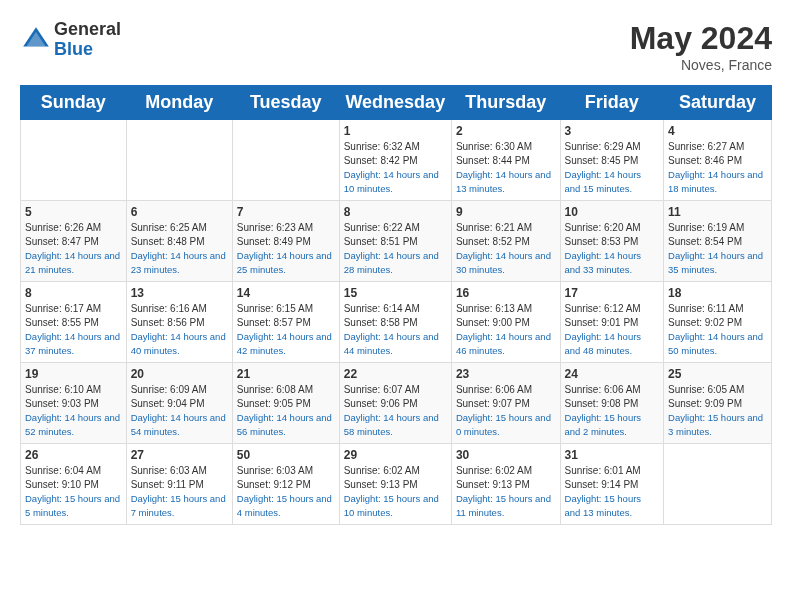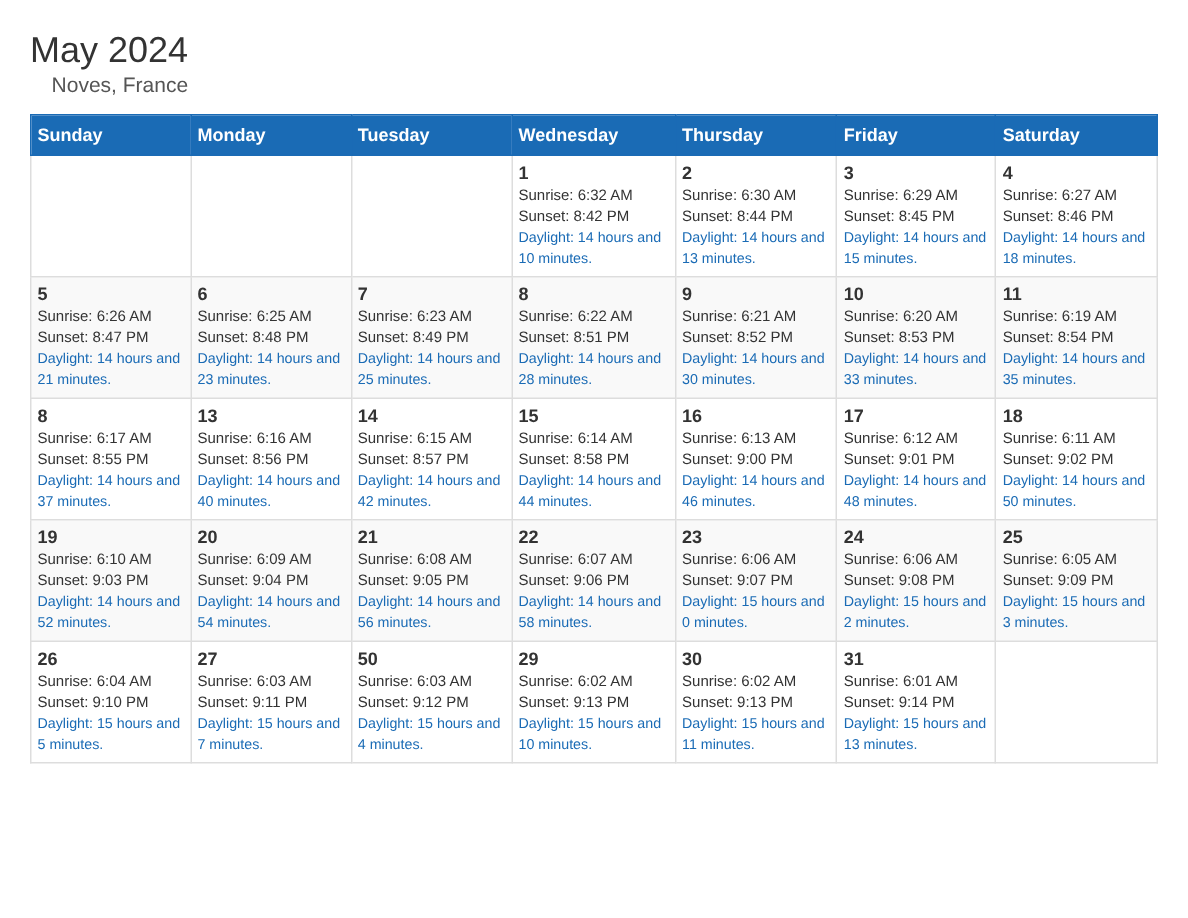--- a/index.html
+++ b/index.html
@@ -37,41 +37,41 @@
     }
     .logo-icon {
       width: 32px;
       height: 32px;
       margin-right: 2px;
     }
     .title-area {
       text-align: right;
     }
     .month-title {
-      font-size: 24px;
-      font-weight: normal;
+      font-size: 32px;
+      font-weight: bold;
       color: #333;
     }
     .subtitle {
       font-size: 14px;
       color: #555;
     }
     table {
       width: 100%;
       border-collapse: collapse;
     }
     thead tr {
       background-color: #1a6bb5;
       color: white;
     }
     thead th {
       padding: 6px 4px;
-      font-size: 12px;
-      font-weight: bold;
-      text-align: left;
+      font-size: 18px;
+      font-weight: bold;
+      text-align: center;
       border: 1px solid #1a6bb5;
     }
     tbody tr {
       border-bottom: 1px solid #ccc;
     }
     tbody td {
       vertical-align: top;
       padding: 4px 4px;
       border: 1px solid #ddd;
       font-size: 10.5px;
@@ -98,20 +98,30 @@
       background-color: #f9f9f9;
     }
     tbody tr:nth-child(odd) {
       background-color: #fff;
     }
   </style>
 </head>
 <body>
 
 <div class="header">
+  <div class="logo">
+    <svg class="logo-icon" viewBox="0 0 40 40">
+      <polygon points="20,4 36,28 4,28" fill="#1a6bb5"></polygon>
+      <polygon points="20,10 32,28 8,28" fill="#fff" opacity="0.3"></polygon>
+    </svg>
+    <div class="logo-text">
+      <span class="logo-general">General</span>
+      <span class="logo-blue">Blue</span>
+    </div>
+  </div>
   <div class="title-area">
     <div class="month-title">May 2024</div>
     <div class="subtitle">Noves, France</div>
   </div>
 </div>
 
 <table>
   <thead>
     <tr>
     <th>Sunday</th>

